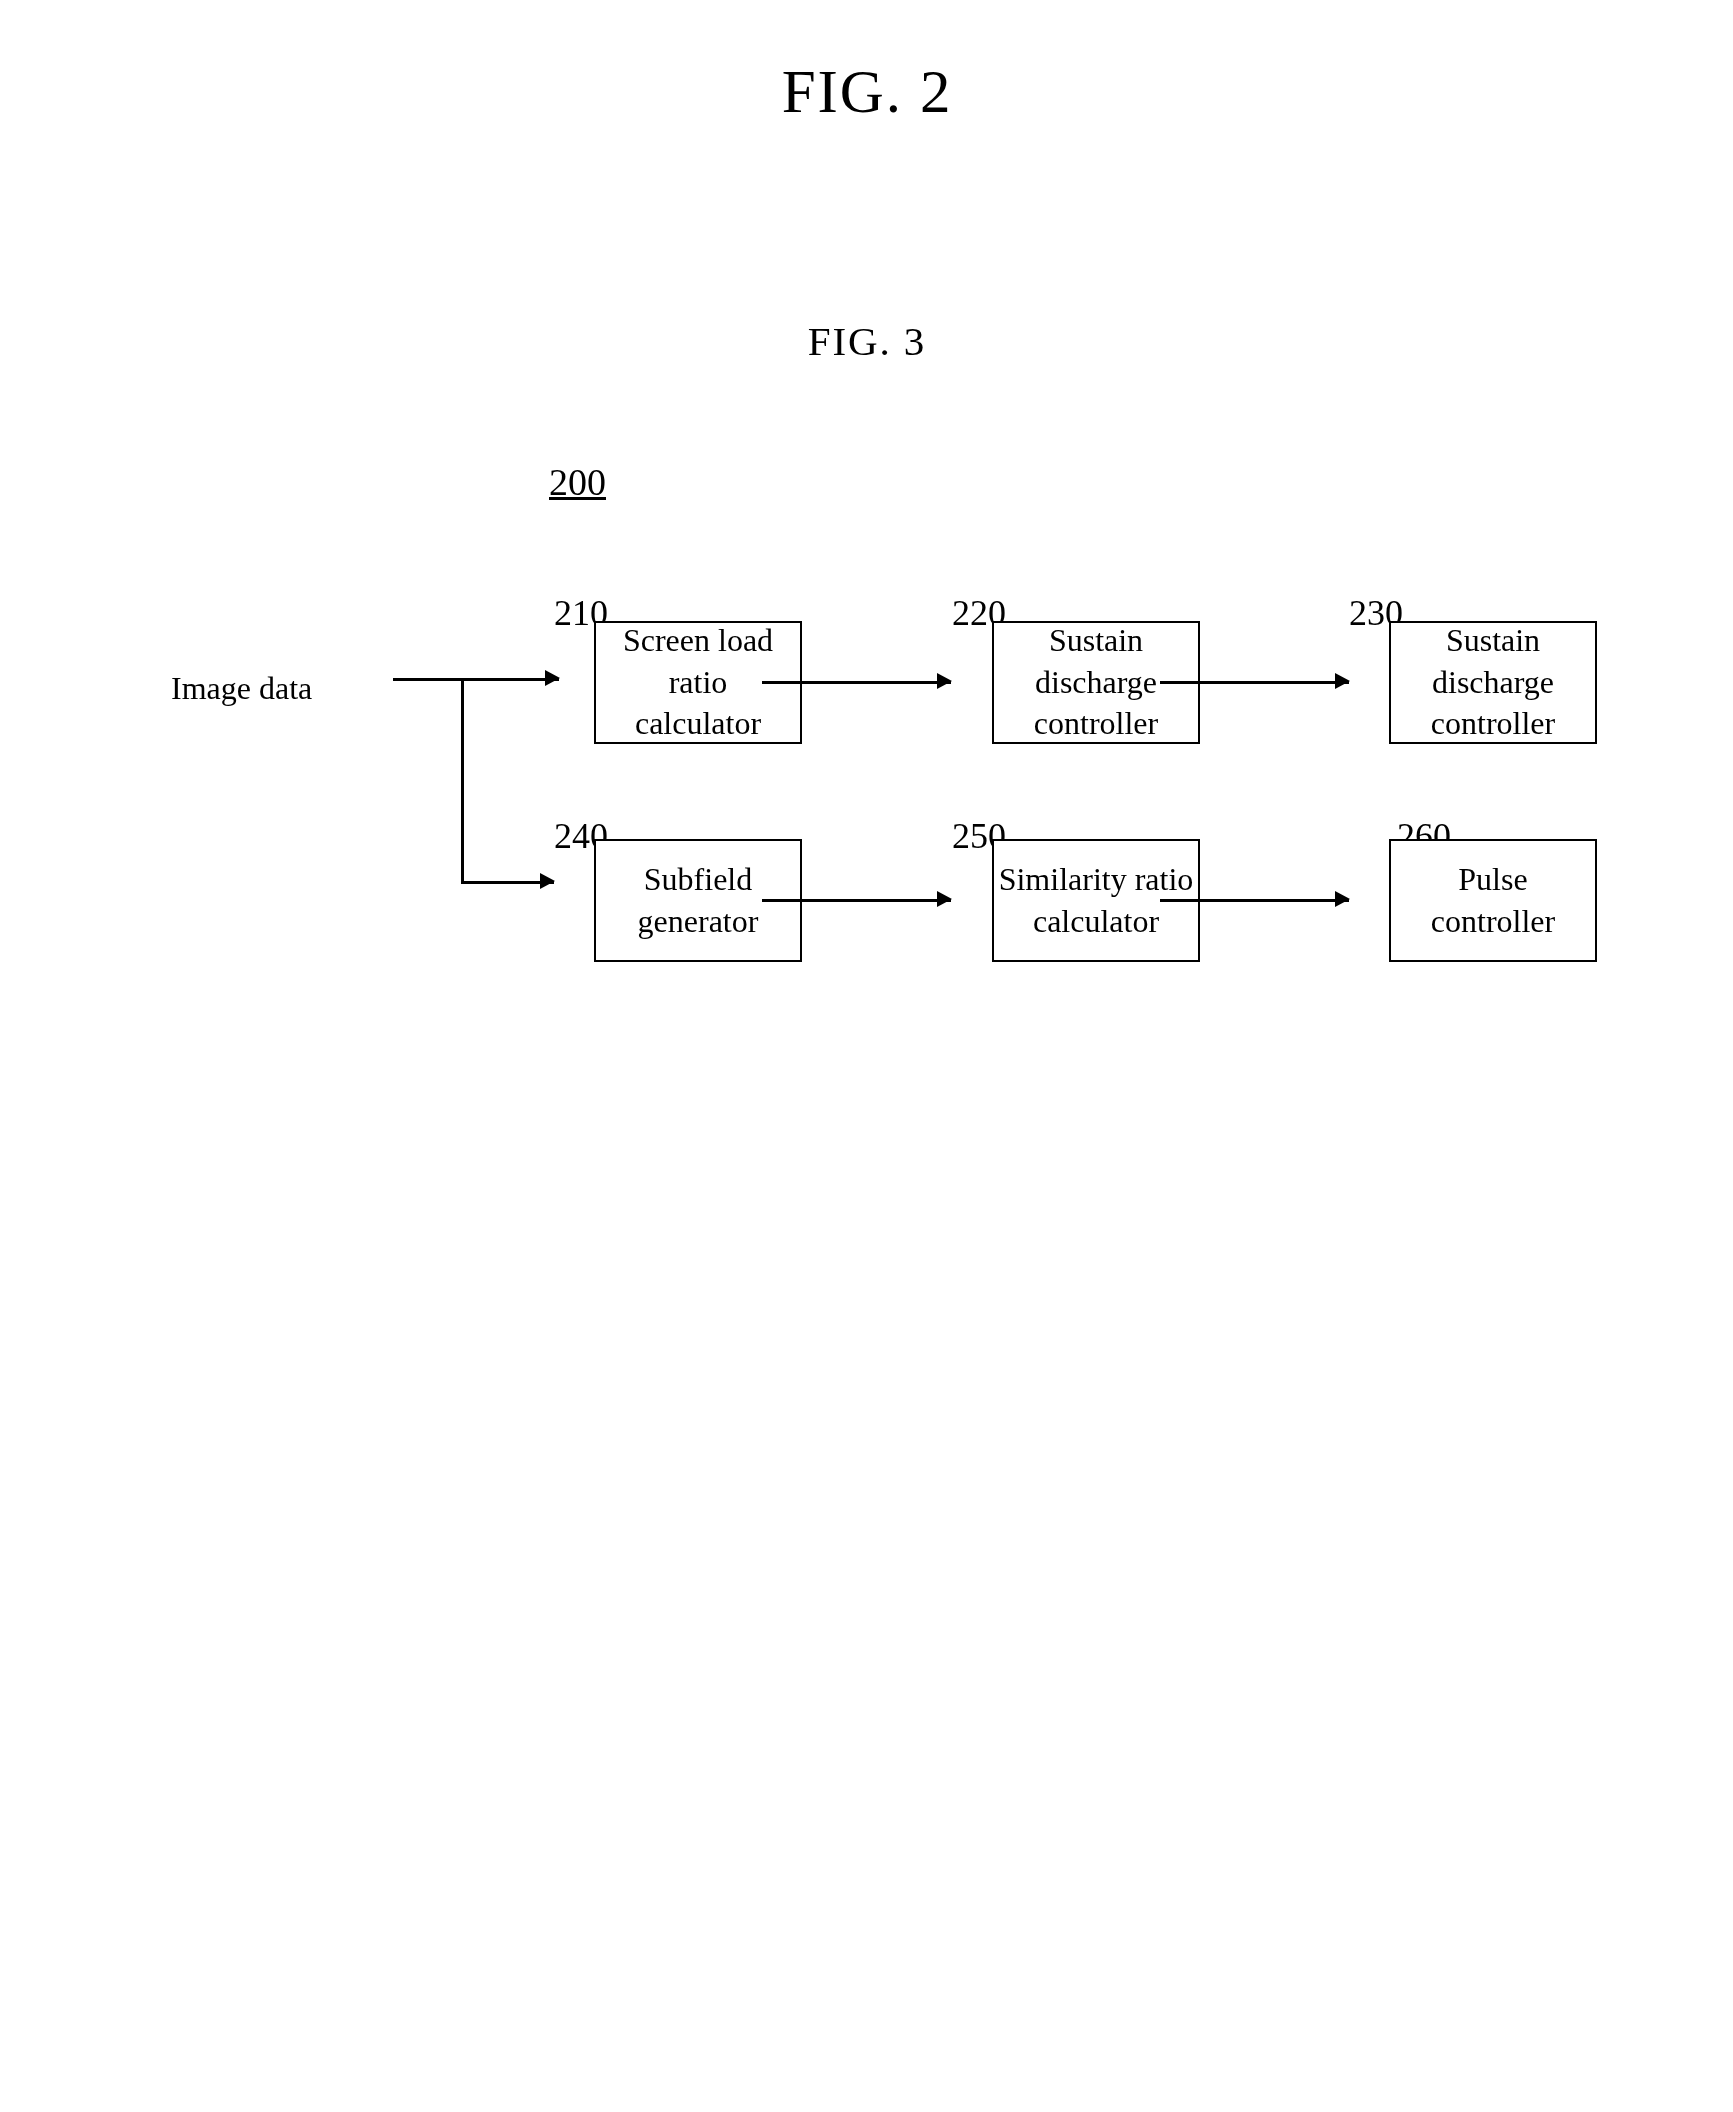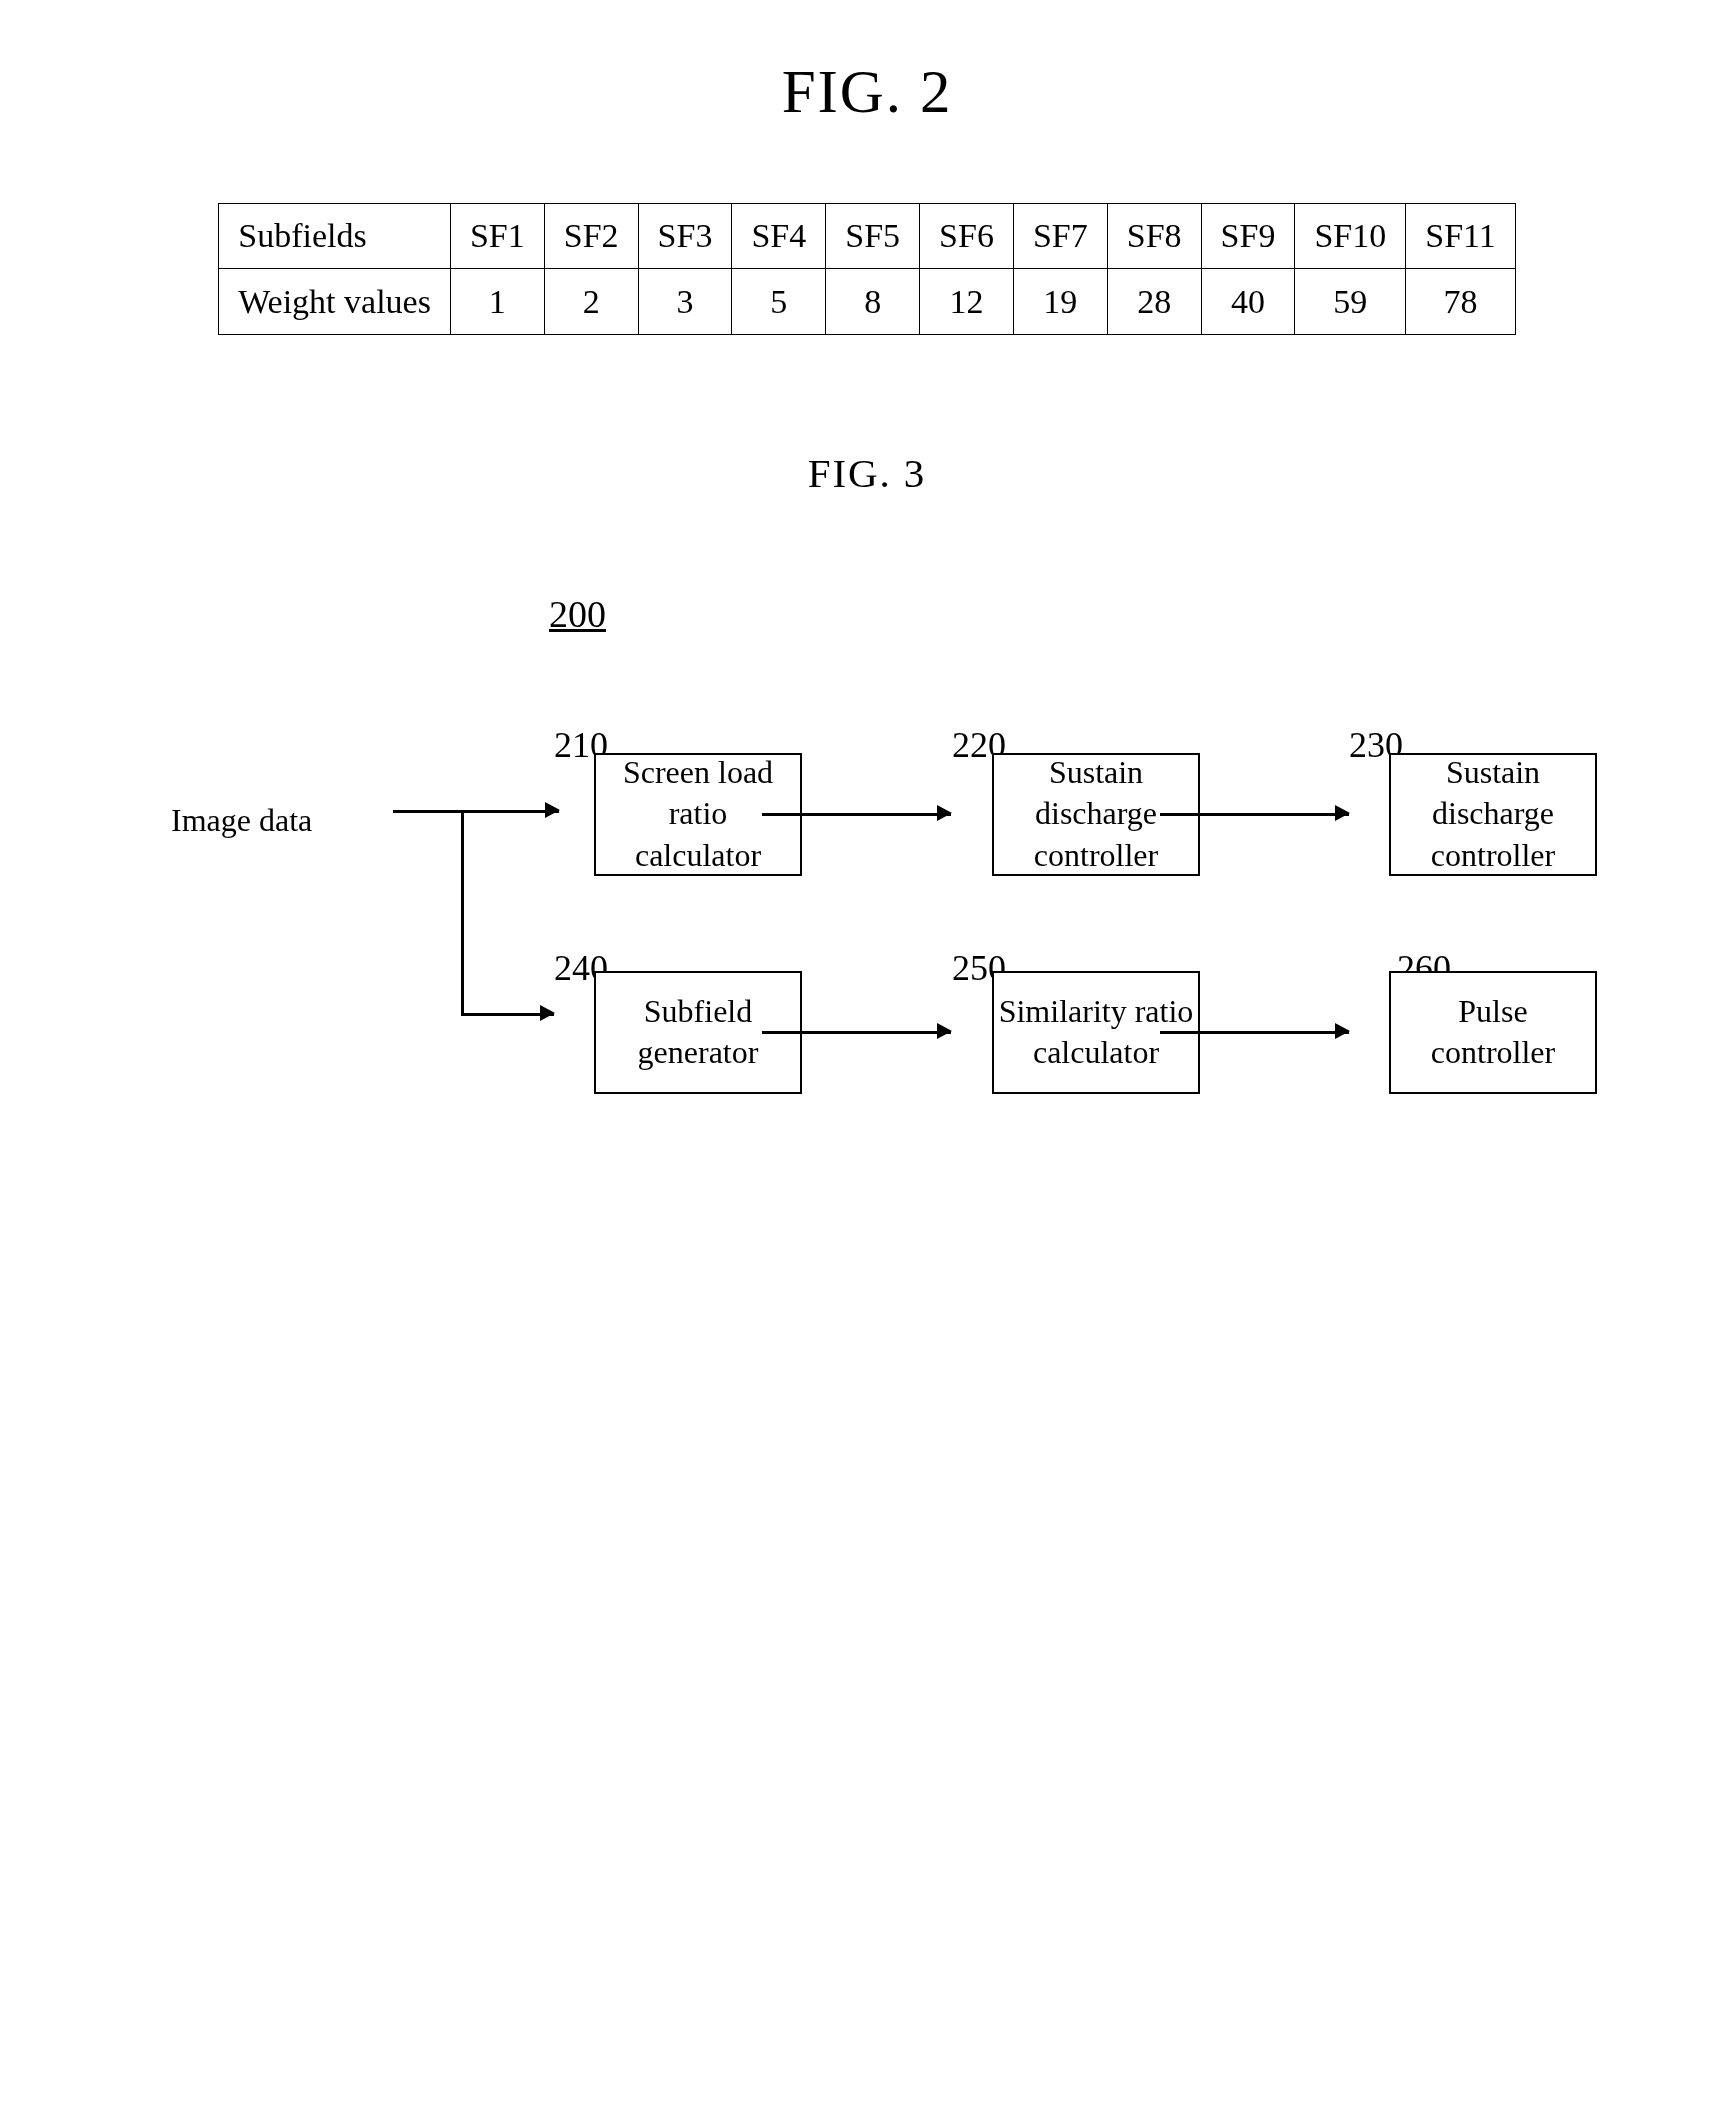--- a/index.html
+++ b/index.html
@@ -138,48 +138,20 @@
   </style>
 </head>
 <body>
 <div class="page-container">
 
   <div class="fig2-title">FIG. 2</div>
 
   <div class="table-container">
     <table class="data-table">
       <tbody>
-        <tr>
-          <td class="row-header">Subfields</td>
-          <td>SF1</td>
-          <td>SF2</td>
-          <td>SF3</td>
-          <td>SF4</td>
-          <td>SF5</td>
-          <td>SF6</td>
-          <td>SF7</td>
-          <td>SF8</td>
-          <td>SF9</td>
-          <td>SF10</td>
-          <td>SF11</td>
-        </tr>
-        <tr>
-          <td class="row-header">Weight values</td>
-          <td>1</td>
-          <td>2</td>
-          <td>3</td>
-          <td>5</td>
-          <td>8</td>
-          <td>12</td>
-          <td>19</td>
-          <td>28</td>
-          <td>40</td>
-          <td>59</td>
-          <td>78</td>
-        </tr>
       </tbody>
     </table>
   </div>
 
   <div class="fig3-title">FIG. 3</div>
 
   <div class="diagram-area">
 
     <div class="diagram-label-200">
       <span class="underline-num">200</span>

